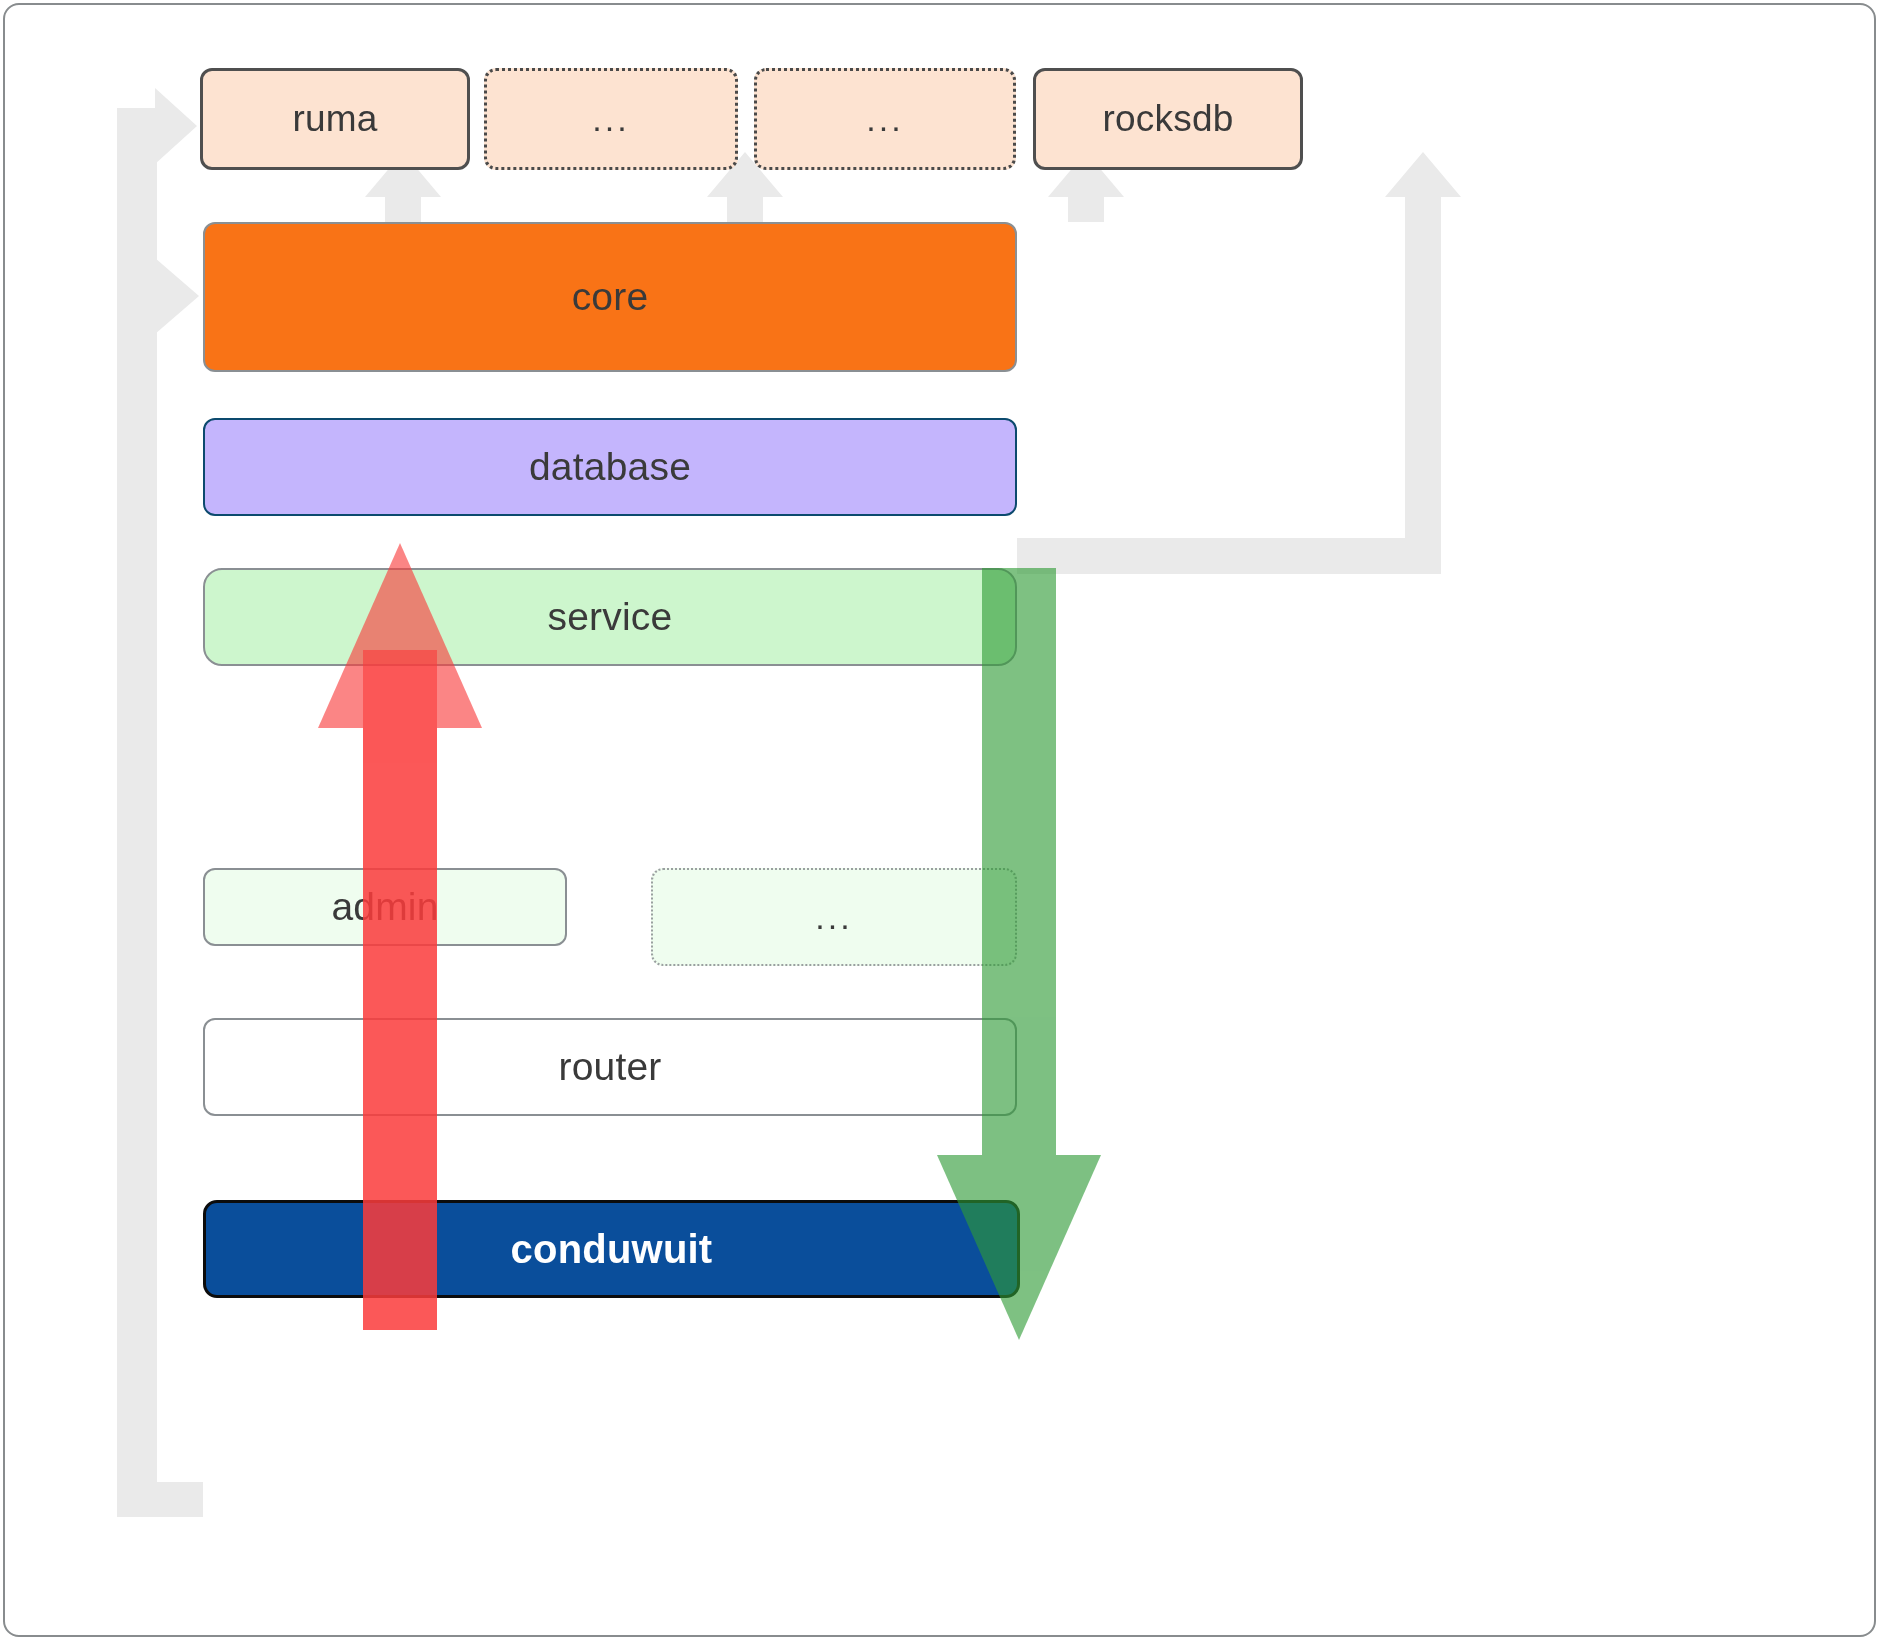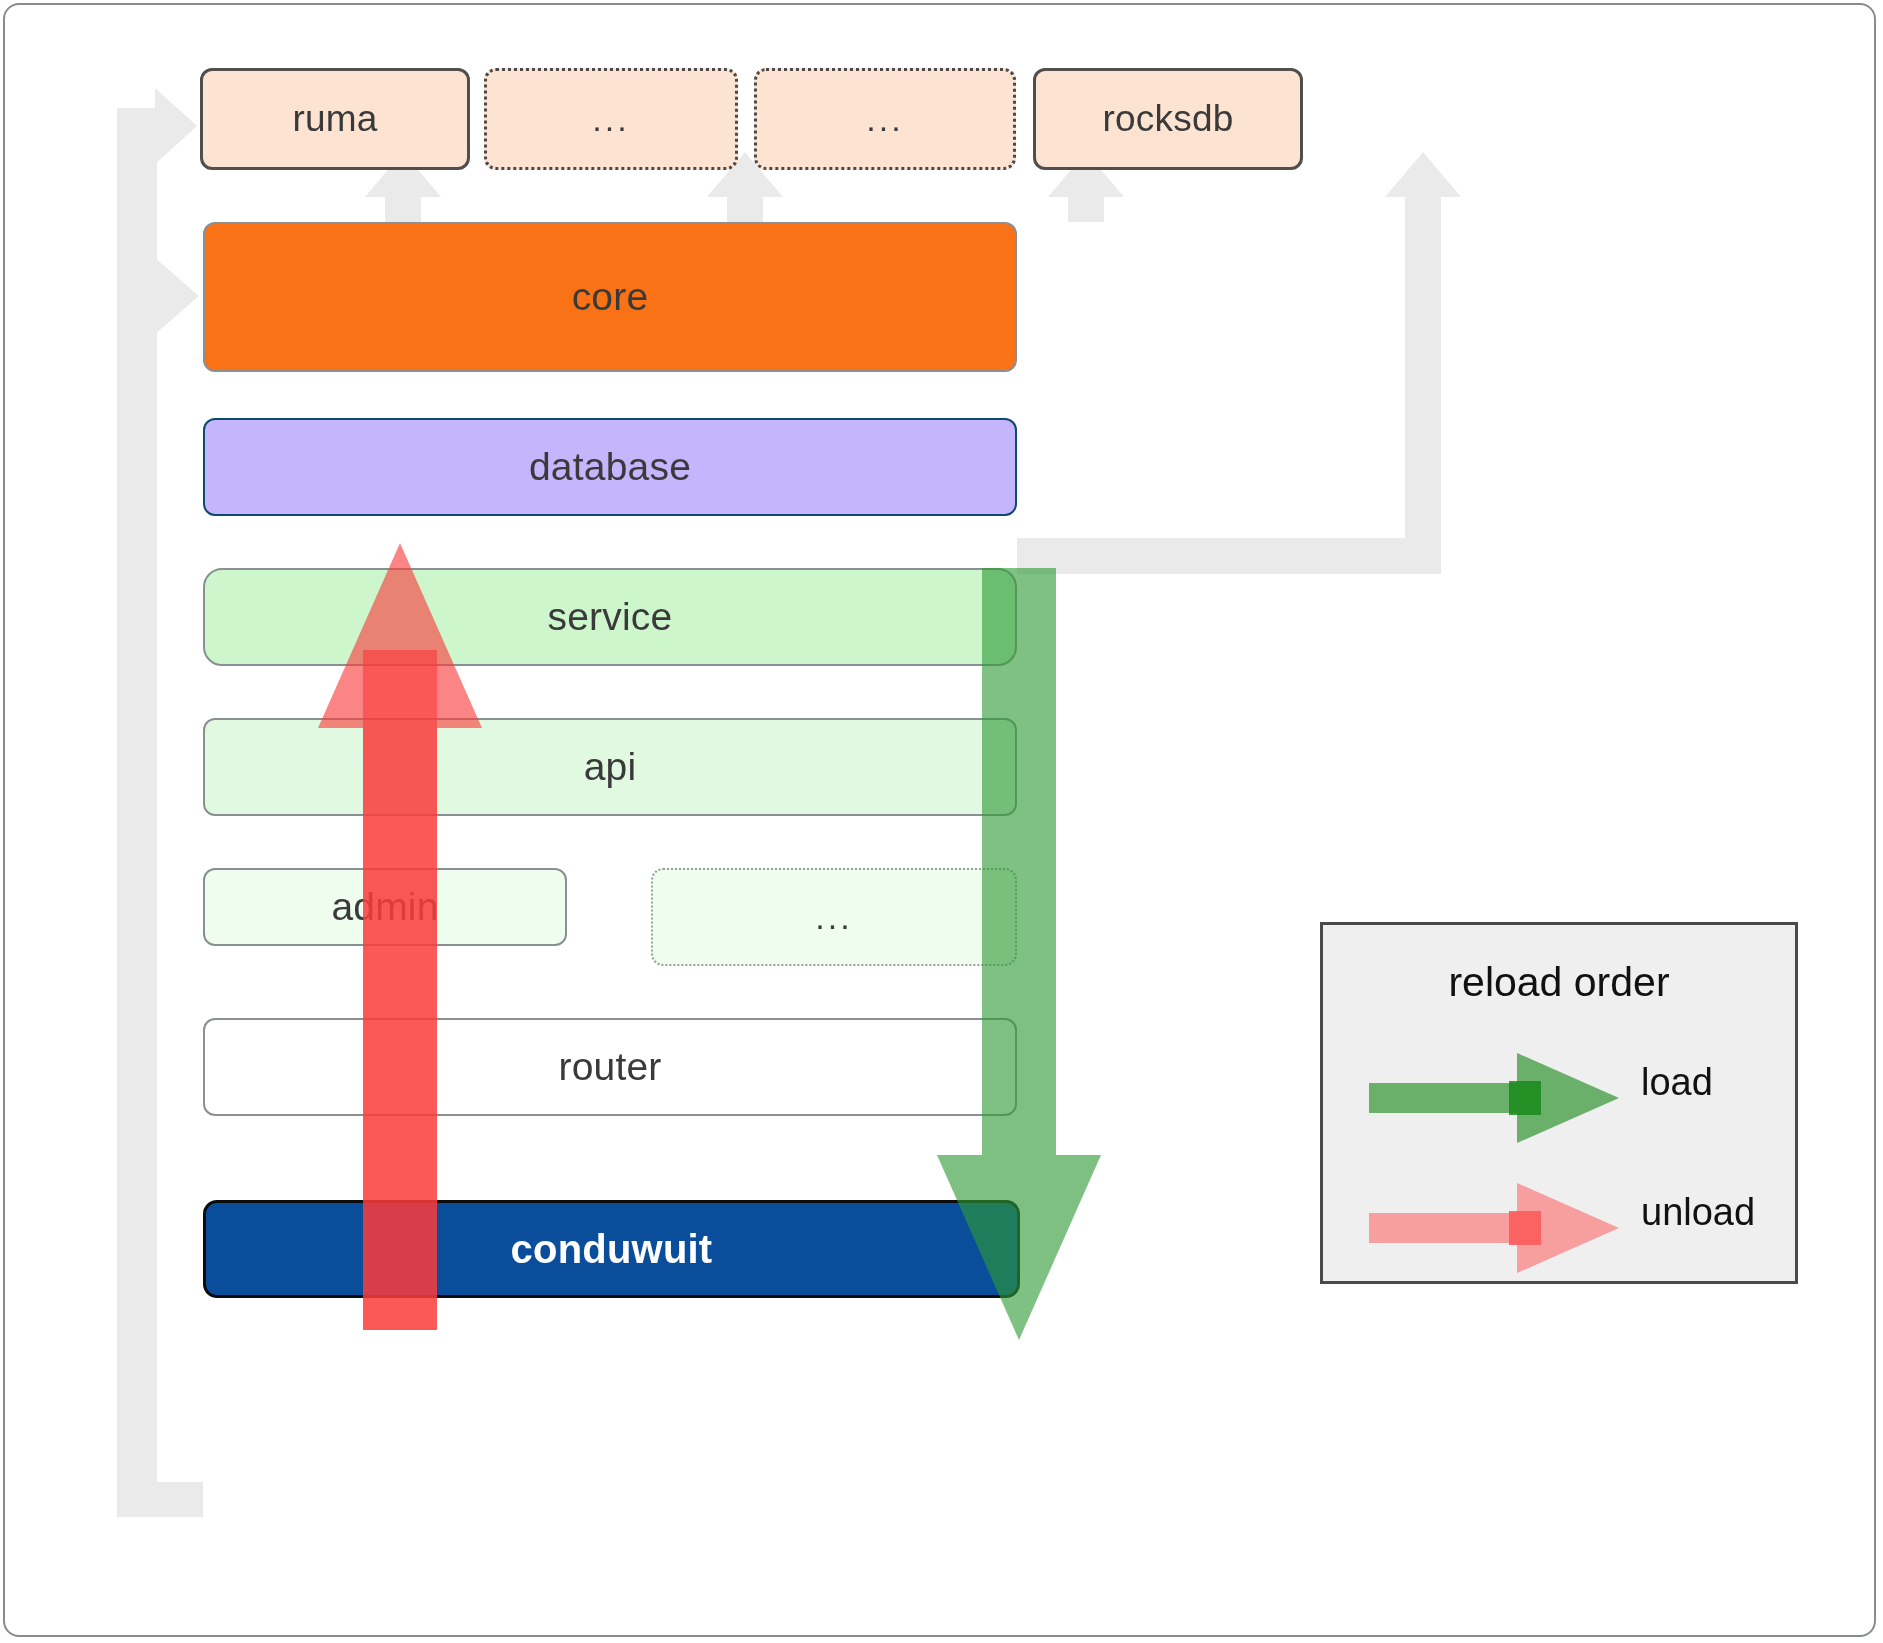--- a/index.html
+++ b/index.html
@@ -99,23 +99,20 @@
   <div class="node core" style="left:203px;top:222px;width:814px;height:150px;">
     <span>core</span>
   </div>
 
   <div class="node database" style="left:203px;top:418px;width:814px;height:98px;">
     <span>database</span>
   </div>
   <div class="node service" style="left:203px;top:568px;width:814px;height:98px;border-radius:19px;">
     <span>service</span>
   </div>
-  <div class="node api" style="left:203px;top:718px;width:814px;height:98px;">
-    <span>api</span>
-  </div>
   <div class="node admin" style="left:203px;top:868px;width:364px;height:78px;">
     <span>admin</span>
   </div>
   <div class="node ellip" style="left:651px;top:868px;width:366px;height:98px;">
     <span>...</span>
   </div>
   <div class="node router" style="left:203px;top:1018px;width:814px;height:98px;">
     <span>router</span>
   </div>
 
@@ -132,38 +129,13 @@
     <g opacity="0.62">
       <rect x="363" y="650" width="74" height="680" fill="#fa3c3c"></rect>
     </g>
 
     <g opacity="0.62">
       <polygon points="1019,1340 937,1155 1101,1155" fill="#2e9b36"></polygon>
       <rect x="982" y="568" width="74" height="680" fill="#2e9b36"></rect>
     </g>
   </svg>
 
-  <div class="legend">
-    <div class="legend-title">reload order</div>
-
-    <div class="legend-row r1">
-      <svg class="legend-arrow" viewBox="0 0 250 90">
-        <g opacity="0.8">
-          <rect x="0" y="30" width="168" height="30" fill="#49a049"></rect>
-          <polygon points="250,45 148,0 148,90" fill="#49a049"></polygon>
-        </g>
-        <rect x="140" y="28" width="32" height="34" fill="#188a18" opacity="0.85"></rect>
-      </svg>
-      <div class="legend-label">load</div>
-    </div>
-
-    <div class="legend-row r2">
-      <svg class="legend-arrow" viewBox="0 0 250 90">
-        <g opacity="0.8">
-          <rect x="0" y="30" width="168" height="30" fill="#fa8a8a"></rect>
-          <polygon points="250,45 148,0 148,90" fill="#fa8a8a"></polygon>
-        </g>
-        <rect x="140" y="28" width="32" height="34" fill="#fb5b5b" opacity="0.9"></rect>
-      </svg>
-      <div class="legend-label">unload</div>
-    </div>
-  </div>
 </div>
 
 </body></html>

